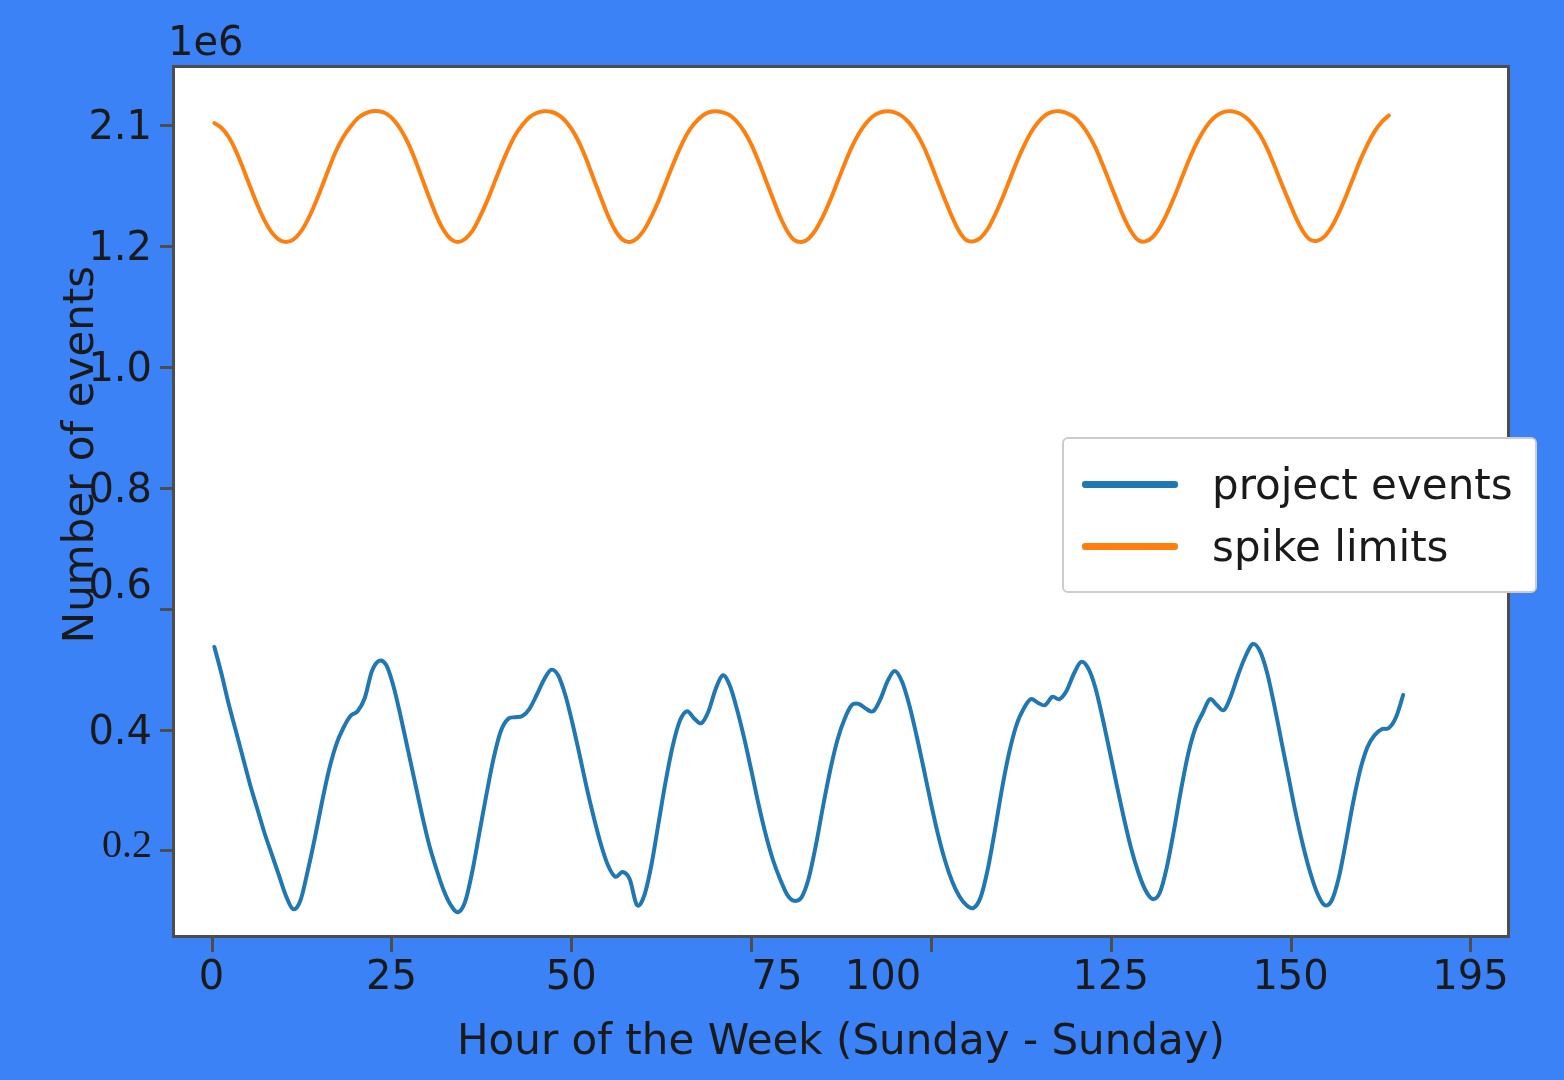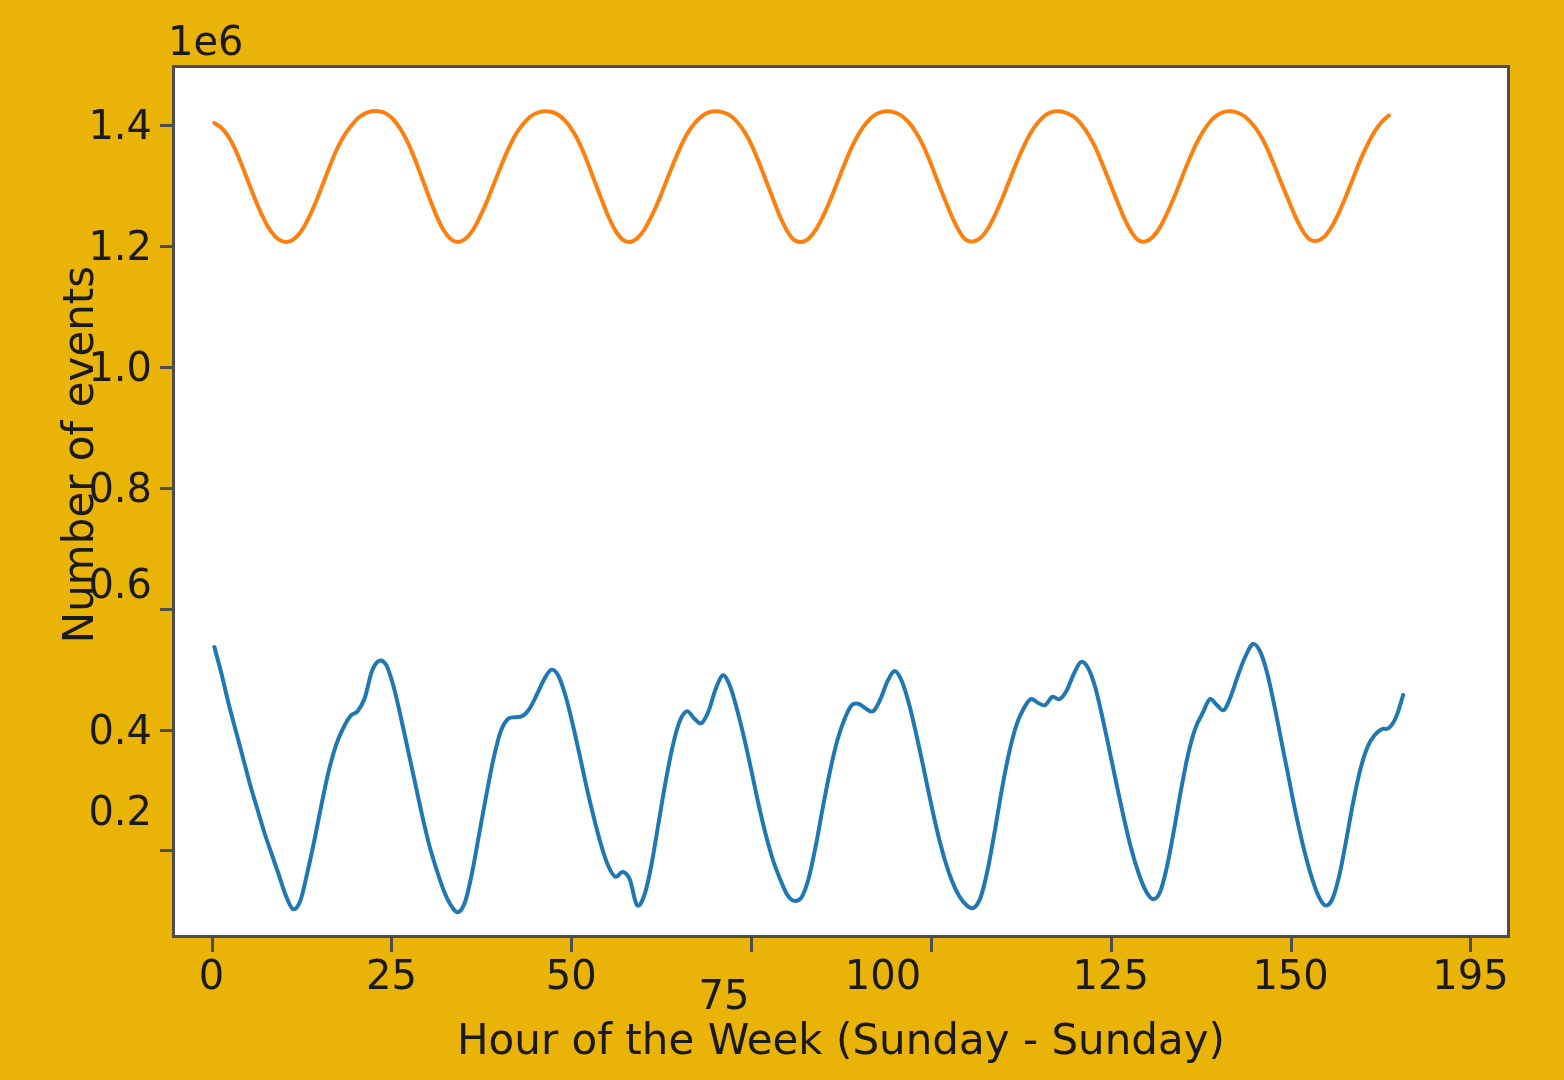--- a/index.html
+++ b/index.html
@@ -8,21 +8,21 @@
     padding: 0;
     background: #ffffff;
   }
   body {
     font-family: "DejaVu Sans", sans-serif;
   }
   #figure {
     position: relative;
     width: 1564px;
     height: 1080px;
-    background: #eab308;
+    background: #3b82f6;
     overflow: hidden;
   }
   
   #axes-frame {
     position: absolute;
     left: 172px;
     top: 65px;
     width: 1338px;
     height: 873px;
     border: 3px solid #4d4d4d;
@@ -142,54 +142,64 @@
   }
 </style>
 </head>
 <body>
 
 <div id="figure">
 
   <div id="y-offset-text">1e6</div>
 
   <div id="y-tick-labels">
-      <div class="y-tick-label" style="top: 811px;">0.2</div>
+      <div class="y-tick-label" style="top: 843px; font-family: Liberation Serif, serif;">0.2</div>
       <div class="y-tick-label" style="top: 729.567px;">0.4</div>
       <div class="y-tick-label" style="top: 584px;">0.6</div>
       <div class="y-tick-label" style="top: 487.907px;">0.8</div>
       <div class="y-tick-label" style="top: 367.076px;">1.0</div>
       <div class="y-tick-label" style="top: 246.246px;">1.2</div>
-      <div class="y-tick-label" style="top: 125.415px;">1.4</div>
+      <div class="y-tick-label" style="top: 125.415px;">2.1</div>
     </div>
 
   <div id="axes-frame">
     <svg id="plot-svg" viewBox="0 0 1338 873" preserveAspectRatio="none">
         <path d="M 39.56 583.01 C 40.76 587.54, 44.36 600.63, 46.76 610.19 C 49.16 619.76, 51.55 630.84, 53.95 640.40 C 56.35 649.97, 58.75 658.53, 61.15 667.59 C 63.54 676.65, 65.94 685.71, 68.34 694.78 C 70.74 703.84, 73.13 713.40, 75.53 721.96 C 77.93 730.52, 80.33 738.07, 82.73 746.13 C 85.12 754.18, 87.52 762.74, 89.92 770.29 C 92.32 777.85, 94.72 784.39, 97.11 791.44 C 99.51 798.49, 101.91 805.54, 104.31 812.58 C 106.70 819.63, 109.10 827.99, 111.50 833.73 C 113.90 839.47, 116.30 846.22, 118.69 847.02 C 121.09 847.83, 123.49 844.81, 125.89 838.56 C 128.28 832.32, 130.68 819.94, 133.08 809.56 C 135.48 799.19, 137.88 787.92, 140.27 776.34 C 142.67 764.76, 145.07 751.67, 147.47 740.09 C 149.87 728.51, 152.26 716.63, 154.66 706.86 C 157.06 697.09, 159.46 688.53, 161.85 681.48 C 164.25 674.44, 166.65 669.40, 169.05 664.57 C 171.45 659.73, 173.84 655.30, 176.24 652.48 C 178.64 649.67, 181.04 650.67, 183.44 647.65 C 185.83 644.63, 188.23 641.11, 190.63 634.36 C 193.03 627.61, 195.42 613.42, 197.82 607.17 C 200.22 600.93, 202.62 597.91, 205.02 596.90 C 207.41 595.90, 209.81 596.90, 212.21 601.13 C 214.61 605.36, 217.01 613.72, 219.40 622.28 C 221.80 630.84, 224.20 641.91, 226.60 652.48 C 228.99 663.06, 231.39 674.64, 233.79 685.71 C 236.19 696.79, 238.59 707.87, 240.98 718.94 C 243.38 730.02, 245.78 741.60, 248.18 752.17 C 250.58 762.74, 252.97 773.31, 255.37 782.38 C 257.77 791.44, 260.17 798.99, 262.56 806.54 C 264.96 814.10, 267.36 821.65, 269.76 827.69 C 272.16 833.73, 274.55 839.07, 276.95 842.79 C 279.35 846.52, 281.75 850.55, 284.15 850.04 C 286.54 849.54, 288.94 846.52, 291.34 839.77 C 293.74 833.03, 296.13 821.14, 298.53 809.56 C 300.93 797.98, 303.33 783.38, 305.73 770.29 C 308.12 757.20, 310.52 743.61, 312.92 731.02 C 315.32 718.44, 317.72 705.35, 320.11 694.78 C 322.51 684.20, 324.91 674.13, 327.31 667.59 C 329.70 661.04, 332.10 657.82, 334.50 655.51 C 336.90 653.19, 339.30 654.20, 341.69 653.69 C 344.09 653.19, 346.49 653.89, 348.89 652.48 C 351.28 651.07, 353.68 648.76, 356.08 645.23 C 358.48 641.71, 360.88 636.17, 363.27 631.34 C 365.67 626.51, 368.07 620.46, 370.47 616.24 C 372.87 612.01, 375.26 606.77, 377.66 605.96 C 380.06 605.16, 382.46 607.17, 384.85 611.40 C 387.25 615.63, 389.65 623.28, 392.05 631.34 C 394.45 639.39, 396.84 649.67, 399.24 659.73 C 401.64 669.80, 404.04 680.88, 406.44 691.75 C 408.83 702.63, 411.23 714.41, 413.63 724.98 C 416.03 735.56, 418.42 745.62, 420.82 755.19 C 423.22 764.76, 425.62 774.32, 428.02 782.38 C 430.41 790.43, 432.81 798.19, 435.21 803.52 C 437.61 808.86, 440.01 813.39, 442.40 814.40 C 444.80 815.40, 447.20 809.16, 449.60 809.56 C 451.99 809.97, 454.39 811.28, 456.79 816.81 C 459.19 822.35, 461.59 839.97, 463.98 842.79 C 466.38 845.61, 468.78 840.28, 471.18 833.73 C 473.58 827.19, 475.97 815.61, 478.37 803.52 C 480.77 791.44, 483.17 775.33, 485.56 761.23 C 487.96 747.13, 490.36 732.03, 492.76 718.94 C 495.16 705.85, 497.55 692.96, 499.95 682.69 C 502.35 672.42, 504.75 663.16, 507.15 657.32 C 509.54 651.48, 511.94 648.05, 514.34 647.65 C 516.74 647.25, 519.13 652.89, 521.53 654.90 C 523.93 656.91, 526.33 660.94, 528.73 659.73 C 531.12 658.53, 533.52 653.39, 535.92 647.65 C 538.32 641.91, 540.72 631.34, 543.11 625.30 C 545.51 619.26, 547.91 611.91, 550.31 611.40 C 552.70 610.90, 555.10 616.44, 557.50 622.28 C 559.90 628.12, 562.30 637.58, 564.69 646.44 C 567.09 655.30, 569.49 665.17, 571.89 675.44 C 574.28 685.71, 576.68 696.99, 579.08 708.07 C 581.48 719.14, 583.88 731.23, 586.27 741.90 C 588.67 752.57, 591.07 762.84, 593.47 772.11 C 595.87 781.37, 598.26 790.03, 600.66 797.48 C 603.06 804.93, 605.46 810.97, 607.85 816.81 C 610.25 822.65, 612.65 828.90, 615.05 832.52 C 617.45 836.15, 619.84 838.16, 622.24 838.56 C 624.64 838.97, 627.04 838.76, 629.44 834.94 C 631.83 831.11, 634.23 824.37, 636.63 815.61 C 639.03 806.85, 641.42 794.46, 643.82 782.38 C 646.22 770.29, 648.62 755.69, 651.02 743.11 C 653.41 730.52, 655.81 717.93, 658.21 706.86 C 660.61 695.78, 663.01 685.21, 665.40 676.65 C 667.80 668.09, 670.20 661.35, 672.60 655.51 C 674.99 649.67, 677.39 644.13, 679.79 641.61 C 682.19 639.09, 684.59 639.80, 686.98 640.40 C 689.38 641.01, 691.78 644.03, 694.18 645.23 C 696.58 646.44, 698.97 649.26, 701.37 647.65 C 703.77 646.04, 706.17 640.60, 708.56 635.57 C 710.96 630.53, 713.36 622.18, 715.76 617.44 C 718.16 612.71, 720.55 607.17, 722.95 607.17 C 725.35 607.17, 727.75 611.91, 730.15 617.44 C 732.54 622.98, 734.94 631.54, 737.34 640.40 C 739.74 649.26, 742.13 660.04, 744.53 670.61 C 746.93 681.18, 749.33 692.56, 751.73 703.84 C 754.12 715.11, 756.52 727.20, 758.92 738.27 C 761.32 749.35, 763.72 760.43, 766.11 770.29 C 768.51 780.16, 770.91 789.43, 773.31 797.48 C 775.70 805.54, 778.10 812.58, 780.50 818.63 C 782.90 824.67, 785.30 829.70, 787.69 833.73 C 790.09 837.76, 792.49 840.78, 794.89 842.79 C 797.28 844.81, 799.68 847.12, 802.08 845.81 C 804.48 844.50, 806.88 841.48, 809.27 834.94 C 811.67 828.39, 814.07 817.82, 816.47 806.54 C 818.87 795.27, 821.26 780.87, 823.66 767.27 C 826.06 753.68, 828.46 738.07, 830.85 724.98 C 833.25 711.89, 835.65 699.31, 838.05 688.73 C 840.45 678.16, 842.84 668.80, 845.24 661.55 C 847.64 654.30, 850.04 649.56, 852.44 645.23 C 854.83 640.90, 857.23 636.58, 859.63 635.57 C 862.03 634.56, 864.42 638.19, 866.82 639.19 C 869.22 640.20, 871.62 642.62, 874.02 641.61 C 876.41 640.60, 878.81 634.16, 881.21 633.15 C 883.61 632.14, 886.01 636.58, 888.40 635.57 C 890.80 634.56, 893.20 631.34, 895.60 627.11 C 897.99 622.88, 900.39 615.03, 902.79 610.19 C 905.19 605.36, 907.59 599.12, 909.98 598.11 C 912.38 597.10, 914.78 599.92, 917.18 604.15 C 919.58 608.38, 921.97 615.23, 924.37 623.49 C 926.77 631.74, 929.17 643.02, 931.56 653.69 C 933.96 664.37, 936.36 676.15, 938.76 687.53 C 941.16 698.90, 943.55 710.68, 945.95 721.96 C 948.35 733.24, 950.75 744.62, 953.15 755.19 C 955.54 765.76, 957.94 776.34, 960.34 785.40 C 962.74 794.46, 965.13 802.52, 967.53 809.56 C 969.93 816.61, 972.33 823.16, 974.73 827.69 C 977.12 832.22, 979.52 836.25, 981.92 836.75 C 984.32 837.25, 986.72 836.05, 989.11 830.71 C 991.51 825.37, 993.91 815.30, 996.31 804.73 C 998.70 794.16, 1001.10 780.36, 1003.50 767.27 C 1005.90 754.18, 1008.30 739.08, 1010.69 726.19 C 1013.09 713.30, 1015.49 700.21, 1017.89 689.94 C 1020.28 679.67, 1022.68 671.31, 1025.08 664.57 C 1027.48 657.82, 1029.88 654.30, 1032.27 649.46 C 1034.67 644.63, 1037.07 636.88, 1039.47 635.57 C 1041.87 634.26, 1044.26 639.80, 1046.66 641.61 C 1049.06 643.42, 1051.46 648.15, 1053.85 646.44 C 1056.25 644.73, 1058.65 637.38, 1061.05 631.34 C 1063.45 625.30, 1065.84 616.74, 1068.24 610.19 C 1070.64 603.65, 1073.04 597.10, 1075.44 592.07 C 1077.83 587.03, 1080.23 580.79, 1082.63 579.99 C 1085.03 579.18, 1087.42 582.40, 1089.82 587.24 C 1092.22 592.07, 1094.62 599.92, 1097.02 608.99 C 1099.41 618.05, 1101.81 630.13, 1104.21 641.61 C 1106.61 653.09, 1109.01 665.78, 1111.40 677.86 C 1113.80 689.94, 1116.20 702.02, 1118.60 714.11 C 1120.99 726.19, 1123.39 738.98, 1125.79 750.36 C 1128.19 761.74, 1130.59 772.51, 1132.98 782.38 C 1135.38 792.24, 1137.78 801.51, 1140.18 809.56 C 1142.58 817.62, 1144.97 825.17, 1147.37 830.71 C 1149.77 836.25, 1152.17 841.48, 1154.56 842.79 C 1156.96 844.10, 1159.36 843.09, 1161.76 838.56 C 1164.16 834.03, 1166.55 825.47, 1168.95 815.61 C 1171.35 805.74, 1173.75 791.94, 1176.15 779.36 C 1178.54 766.77, 1180.94 752.17, 1183.34 740.09 C 1185.74 728.00, 1188.13 716.22, 1190.53 706.86 C 1192.93 697.49, 1195.33 689.74, 1197.73 683.90 C 1200.12 678.06, 1202.52 674.84, 1204.92 671.82 C 1207.32 668.80, 1209.72 666.98, 1212.11 665.78 C 1214.51 664.57, 1216.91 666.58, 1219.31 664.57 C 1221.70 662.55, 1224.10 659.23, 1226.50 653.69 C 1228.90 648.15, 1231.30 639.09, 1233.69 631.34 C 1236.09 623.59, NaN 612.91, 1240.89 607.17 C NaN 601.43, NaN 598.61, NaN 596.90" fill="none" stroke="#1f77b4" stroke-width="4" stroke-linecap="round" stroke-linejoin="round"></path>
         <path d="M 39.56 55.58 C 40.76 56.39, 44.36 58.10, 46.76 60.42 C 49.16 62.73, 51.55 65.65, 53.95 69.48 C 56.35 73.30, 58.75 78.14, 61.15 83.37 C 63.54 88.61, 65.94 94.85, 68.34 100.89 C 70.74 106.93, 73.13 113.48, 75.53 119.62 C 77.93 125.76, 80.33 132.11, 82.73 137.75 C 85.12 143.39, 87.52 148.82, 89.92 153.45 C 92.32 158.09, 94.72 162.32, 97.11 165.54 C 99.51 168.76, 101.91 171.18, 104.31 172.79 C 106.70 174.40, 109.10 175.20, 111.50 175.20 C 113.90 175.20, 116.30 174.40, 118.69 172.79 C 121.09 171.18, 123.49 168.76, 125.89 165.54 C 128.28 162.32, 130.68 158.09, 133.08 153.45 C 135.48 148.82, 137.88 143.39, 140.27 137.75 C 142.67 132.11, 145.07 125.76, 147.47 119.62 C 149.87 113.48, 152.26 106.93, 154.66 100.89 C 157.06 94.85, 159.46 88.61, 161.85 83.37 C 164.25 78.14, 166.65 73.51, 169.05 69.48 C 171.45 65.45, 173.84 62.33, 176.24 59.21 C 178.64 56.09, 181.04 52.96, 183.44 50.75 C 185.83 48.53, 188.23 47.12, 190.63 45.92 C 193.03 44.71, 195.42 43.90, 197.82 43.50 C 200.22 43.10, 202.62 43.10, 205.02 43.50 C 207.41 43.90, 209.81 44.51, 212.21 45.92 C 214.61 47.33, 217.01 49.34, 219.40 51.96 C 221.80 54.58, 224.20 57.80, 226.60 61.62 C 228.99 65.45, 231.39 69.88, 233.79 74.91 C 236.19 79.95, 238.59 85.79, 240.98 91.83 C 243.38 97.87, 245.78 104.72, 248.18 111.16 C 250.58 117.61, 252.97 124.25, 255.37 130.50 C 257.77 136.74, 260.17 143.18, 262.56 148.62 C 264.96 154.06, 267.36 159.19, 269.76 163.12 C 272.16 167.05, 274.55 170.17, 276.95 172.18 C 279.35 174.20, 281.75 175.20, 284.15 175.20 C 286.54 175.20, 288.94 174.00, 291.34 172.18 C 293.74 170.37, 296.13 167.85, 298.53 164.33 C 300.93 160.81, 303.33 155.87, 305.73 151.04 C 308.12 146.20, 310.52 140.97, 312.92 135.33 C 315.32 129.69, 317.72 123.25, 320.11 117.21 C 322.51 111.16, 324.91 104.92, 327.31 99.08 C 329.70 93.24, 332.10 87.40, 334.50 82.16 C 336.90 76.93, 339.30 71.79, 341.69 67.67 C 344.09 63.54, 346.49 60.42, 348.89 57.39 C 351.28 54.37, 353.68 51.55, 356.08 49.54 C 358.48 47.53, 360.88 46.32, 363.27 45.31 C 365.67 44.30, 368.07 43.70, 370.47 43.50 C 372.87 43.30, 375.26 43.50, 377.66 44.10 C 380.06 44.71, 382.46 45.61, 384.85 47.12 C 387.25 48.63, 389.65 50.55, 392.05 53.17 C 394.45 55.78, 396.84 59.01, 399.24 62.83 C 401.64 66.66, 404.04 71.09, 406.44 76.12 C 408.83 81.16, 411.23 87.00, 413.63 93.04 C 416.03 99.08, 418.42 106.03, 420.82 112.37 C 423.22 118.72, 425.62 124.96, 428.02 131.10 C 430.41 137.24, 432.81 143.79, 435.21 149.23 C 437.61 154.66, 440.01 159.80, 442.40 163.73 C 444.80 167.65, 447.20 170.87, 449.60 172.79 C 451.99 174.70, 454.39 175.41, 456.79 175.20 C 459.19 175.00, 461.59 173.59, 463.98 171.58 C 466.38 169.57, 468.78 166.75, 471.18 163.12 C 473.58 159.50, 475.97 154.66, 478.37 149.83 C 480.77 145.00, 483.17 139.76, 485.56 134.12 C 487.96 128.48, 490.36 122.04, 492.76 116.00 C 495.16 109.96, 497.55 103.71, 499.95 97.87 C 502.35 92.03, 504.75 86.19, 507.15 80.96 C 509.54 75.72, 511.94 70.59, 514.34 66.46 C 516.74 62.33, 519.13 59.11, 521.53 56.19 C 523.93 53.27, 526.33 50.85, 528.73 48.94 C 531.12 47.02, 533.52 45.61, 535.92 44.71 C 538.32 43.80, 540.72 43.50, 543.11 43.50 C 545.51 43.50, 547.91 44.00, 550.31 44.71 C 552.70 45.41, 555.10 46.12, 557.50 47.73 C 559.90 49.34, 562.30 51.66, 564.69 54.37 C 567.09 57.09, 569.49 60.21, 571.89 64.04 C 574.28 67.87, 576.68 72.30, 579.08 77.33 C 581.48 82.37, 583.88 88.31, 586.27 94.25 C 588.67 100.19, 591.07 106.73, 593.47 112.98 C 595.87 119.22, 598.26 125.56, 600.66 131.71 C 603.06 137.85, 605.46 144.39, 607.85 149.83 C 610.25 155.27, 612.65 160.40, 615.05 164.33 C 617.45 168.26, 619.84 171.58, 622.24 173.39 C 624.64 175.20, 627.04 175.51, 629.44 175.20 C 631.83 174.90, 634.23 173.69, 636.63 171.58 C 639.03 169.46, 641.42 166.24, 643.82 162.52 C 646.22 158.79, 648.62 154.16, 651.02 149.23 C 653.41 144.29, 655.81 138.65, 658.21 132.91 C 660.61 127.17, 663.01 120.83, 665.40 114.79 C 667.80 108.75, 670.20 102.50, 672.60 96.66 C 674.99 90.82, 677.39 84.88, 679.79 79.75 C 682.19 74.61, 684.59 69.88, 686.98 65.85 C 689.38 61.82, 691.78 58.50, 694.18 55.58 C 696.58 52.66, 698.97 50.14, 701.37 48.33 C 703.77 46.52, 706.17 45.51, 708.56 44.71 C 710.96 43.90, 713.36 43.50, 715.76 43.50 C 718.16 43.50, 720.55 43.90, 722.95 44.71 C 725.35 45.51, 727.75 46.62, 730.15 48.33 C 732.54 50.04, 734.94 52.16, 737.34 54.98 C 739.74 57.80, 742.13 61.32, 744.53 65.25 C 746.93 69.18, 749.33 73.51, 751.73 78.54 C 754.12 83.57, 756.52 89.52, 758.92 95.46 C 761.32 101.40, 763.72 108.04, 766.11 114.18 C 768.51 120.33, 770.91 126.37, 773.31 132.31 C 775.70 138.25, 778.10 144.49, 780.50 149.83 C 782.90 155.17, 785.30 160.40, 787.69 164.33 C 790.09 168.26, 792.49 171.68, 794.89 173.39 C 797.28 175.10, 799.68 175.00, 802.08 174.60 C 804.48 174.20, 806.88 173.09, 809.27 170.98 C 811.67 168.86, 814.07 165.74, 816.47 161.91 C 818.87 158.09, 821.26 153.05, 823.66 148.02 C 826.06 142.98, 828.46 137.44, 830.85 131.71 C 833.25 125.97, 835.65 119.62, 838.05 113.58 C 840.45 107.54, 842.84 101.20, 845.24 95.46 C 847.64 89.72, 850.04 84.18, 852.44 79.14 C 854.83 74.11, 857.23 69.28, 859.63 65.25 C 862.03 61.22, 864.42 57.90, 866.82 54.98 C 869.22 52.06, 871.62 49.54, 874.02 47.73 C 876.41 45.92, 878.81 44.81, 881.21 44.10 C 883.61 43.40, 886.01 43.30, 888.40 43.50 C 890.80 43.70, 893.20 44.41, 895.60 45.31 C 897.99 46.22, 900.39 47.12, 902.79 48.94 C 905.19 50.75, 907.59 53.27, 909.98 56.19 C 912.38 59.11, 914.78 62.53, 917.18 66.46 C 919.58 70.38, 921.97 74.71, 924.37 79.75 C 926.77 84.78, 929.17 90.82, 931.56 96.66 C 933.96 102.50, 936.36 108.75, 938.76 114.79 C 941.16 120.83, 943.55 126.97, 945.95 132.91 C 948.35 138.85, 950.75 145.20, 953.15 150.43 C 955.54 155.67, 957.94 160.50, 960.34 164.33 C 962.74 168.16, 965.13 171.68, 967.53 173.39 C 969.93 175.10, 972.33 175.10, 974.73 174.60 C 977.12 174.10, 979.52 172.69, 981.92 170.37 C 984.32 168.06, 986.72 164.63, 989.11 160.70 C 991.51 156.78, 993.91 151.84, 996.31 146.81 C 998.70 141.77, 1001.10 136.24, 1003.50 130.50 C 1005.90 124.76, 1008.30 118.41, 1010.69 112.37 C 1013.09 106.33, 1015.49 99.99, 1017.89 94.25 C 1020.28 88.51, 1022.68 82.87, 1025.08 77.94 C 1027.48 73.00, 1029.88 68.57, 1032.27 64.64 C 1034.67 60.72, 1037.07 57.19, 1039.47 54.37 C 1041.87 51.55, 1044.26 49.44, 1046.66 47.73 C 1049.06 46.02, 1051.46 44.81, 1053.85 44.10 C 1056.25 43.40, 1058.65 43.30, 1061.05 43.50 C 1063.45 43.70, 1065.84 44.30, 1068.24 45.31 C 1070.64 46.32, 1073.04 47.63, 1075.44 49.54 C 1077.83 51.45, 1080.23 53.87, 1082.63 56.79 C 1085.03 59.71, 1087.42 63.03, 1089.82 67.06 C 1092.22 71.09, 1094.62 75.82, 1097.02 80.96 C 1099.41 86.09, 1101.81 92.03, 1104.21 97.87 C 1106.61 103.71, 1109.01 110.06, 1111.40 116.00 C 1113.80 121.94, 1116.20 127.78, 1118.60 133.52 C 1120.99 139.26, 1123.39 145.30, 1125.79 150.43 C 1128.19 155.57, 1130.59 160.60, 1132.98 164.33 C 1135.38 168.06, 1137.78 171.18, 1140.18 172.79 C 1142.58 174.40, 1144.97 174.50, 1147.37 174.00 C 1149.77 173.49, 1152.17 172.08, 1154.56 169.77 C 1156.96 167.45, 1159.36 164.03, 1161.76 160.10 C 1164.16 156.17, 1166.55 151.34, 1168.95 146.20 C 1171.35 141.07, 1173.75 135.13, 1176.15 129.29 C 1178.54 123.45, 1180.94 117.21, 1183.34 111.16 C 1185.74 105.12, 1188.13 98.68, 1190.53 93.04 C 1192.93 87.40, 1195.33 82.16, 1197.73 77.33 C 1200.12 72.50, 1202.52 67.87, 1204.92 64.04 C 1207.32 60.21, 1209.72 57.09, 1212.11 54.37 C 1214.51 51.66, 1218.11 48.84, 1219.31 47.73" fill="none" stroke="#ff7f0e" stroke-width="4" stroke-linecap="round" stroke-linejoin="round"></path>
       </svg>
   </div>
 
+  <div id="legend">
+    <div class="legend-row">
+      <span class="legend-swatch" style="background: rgb(31, 119, 180);"></span>
+      <span class="legend-text">project events</span>
+    </div>
+    <div class="legend-row">
+      <span class="legend-swatch" style="background: rgb(255, 127, 14);"></span>
+      <span class="legend-text">spike limits</span>
+    </div>
+  </div>
 
   <div id="x-axis-label">Hour of the Week (Sunday - Sunday)</div>
   <div id="y-axis-label">Number of events</div>
 
 <div class="y-tick-mark" style="top: 850.398px;"></div>
     <div class="y-tick-mark" style="top: 729.567px;"></div>
     <div class="y-tick-mark" style="top: 608.737px;"></div>
     <div class="y-tick-mark" style="top: 487.907px;"></div>
     <div class="y-tick-mark" style="top: 367.076px;"></div>
     <div class="y-tick-mark" style="top: 246.246px;"></div>
     <div class="y-tick-mark" style="top: 125.415px;"></div>
     <div class="x-tick-label" style="left: 211.565px;">0</div>
     <div class="x-tick-mark" style="left: 211.565px;"></div>
     <div class="x-tick-label" style="left: 391.403px;">25</div>
     <div class="x-tick-mark" style="left: 391.403px;"></div>
     <div class="x-tick-label" style="left: 571.242px;">50</div>
     <div class="x-tick-mark" style="left: 571.242px;"></div>
-    <div class="x-tick-label" style="left: 724px; margin-top: 20px;">75</div>
+    <div class="x-tick-label" style="left: 777px;">75</div>
     <div class="x-tick-mark" style="left: 751.081px;"></div>
     <div class="x-tick-label" style="left: 883px;">100</div>
     <div class="x-tick-mark" style="left: 930.919px;"></div>
     <div class="x-tick-label" style="left: 1110.76px;">125</div>
     <div class="x-tick-mark" style="left: 1110.76px;"></div>
     <div class="x-tick-label" style="left: 1290.6px;">150</div>
     <div class="x-tick-mark" style="left: 1290.6px;"></div>
     <div class="x-tick-label" style="left: 1470.44px;">195</div>
     <div class="x-tick-mark" style="left: 1470.44px;"></div>
   </div>

